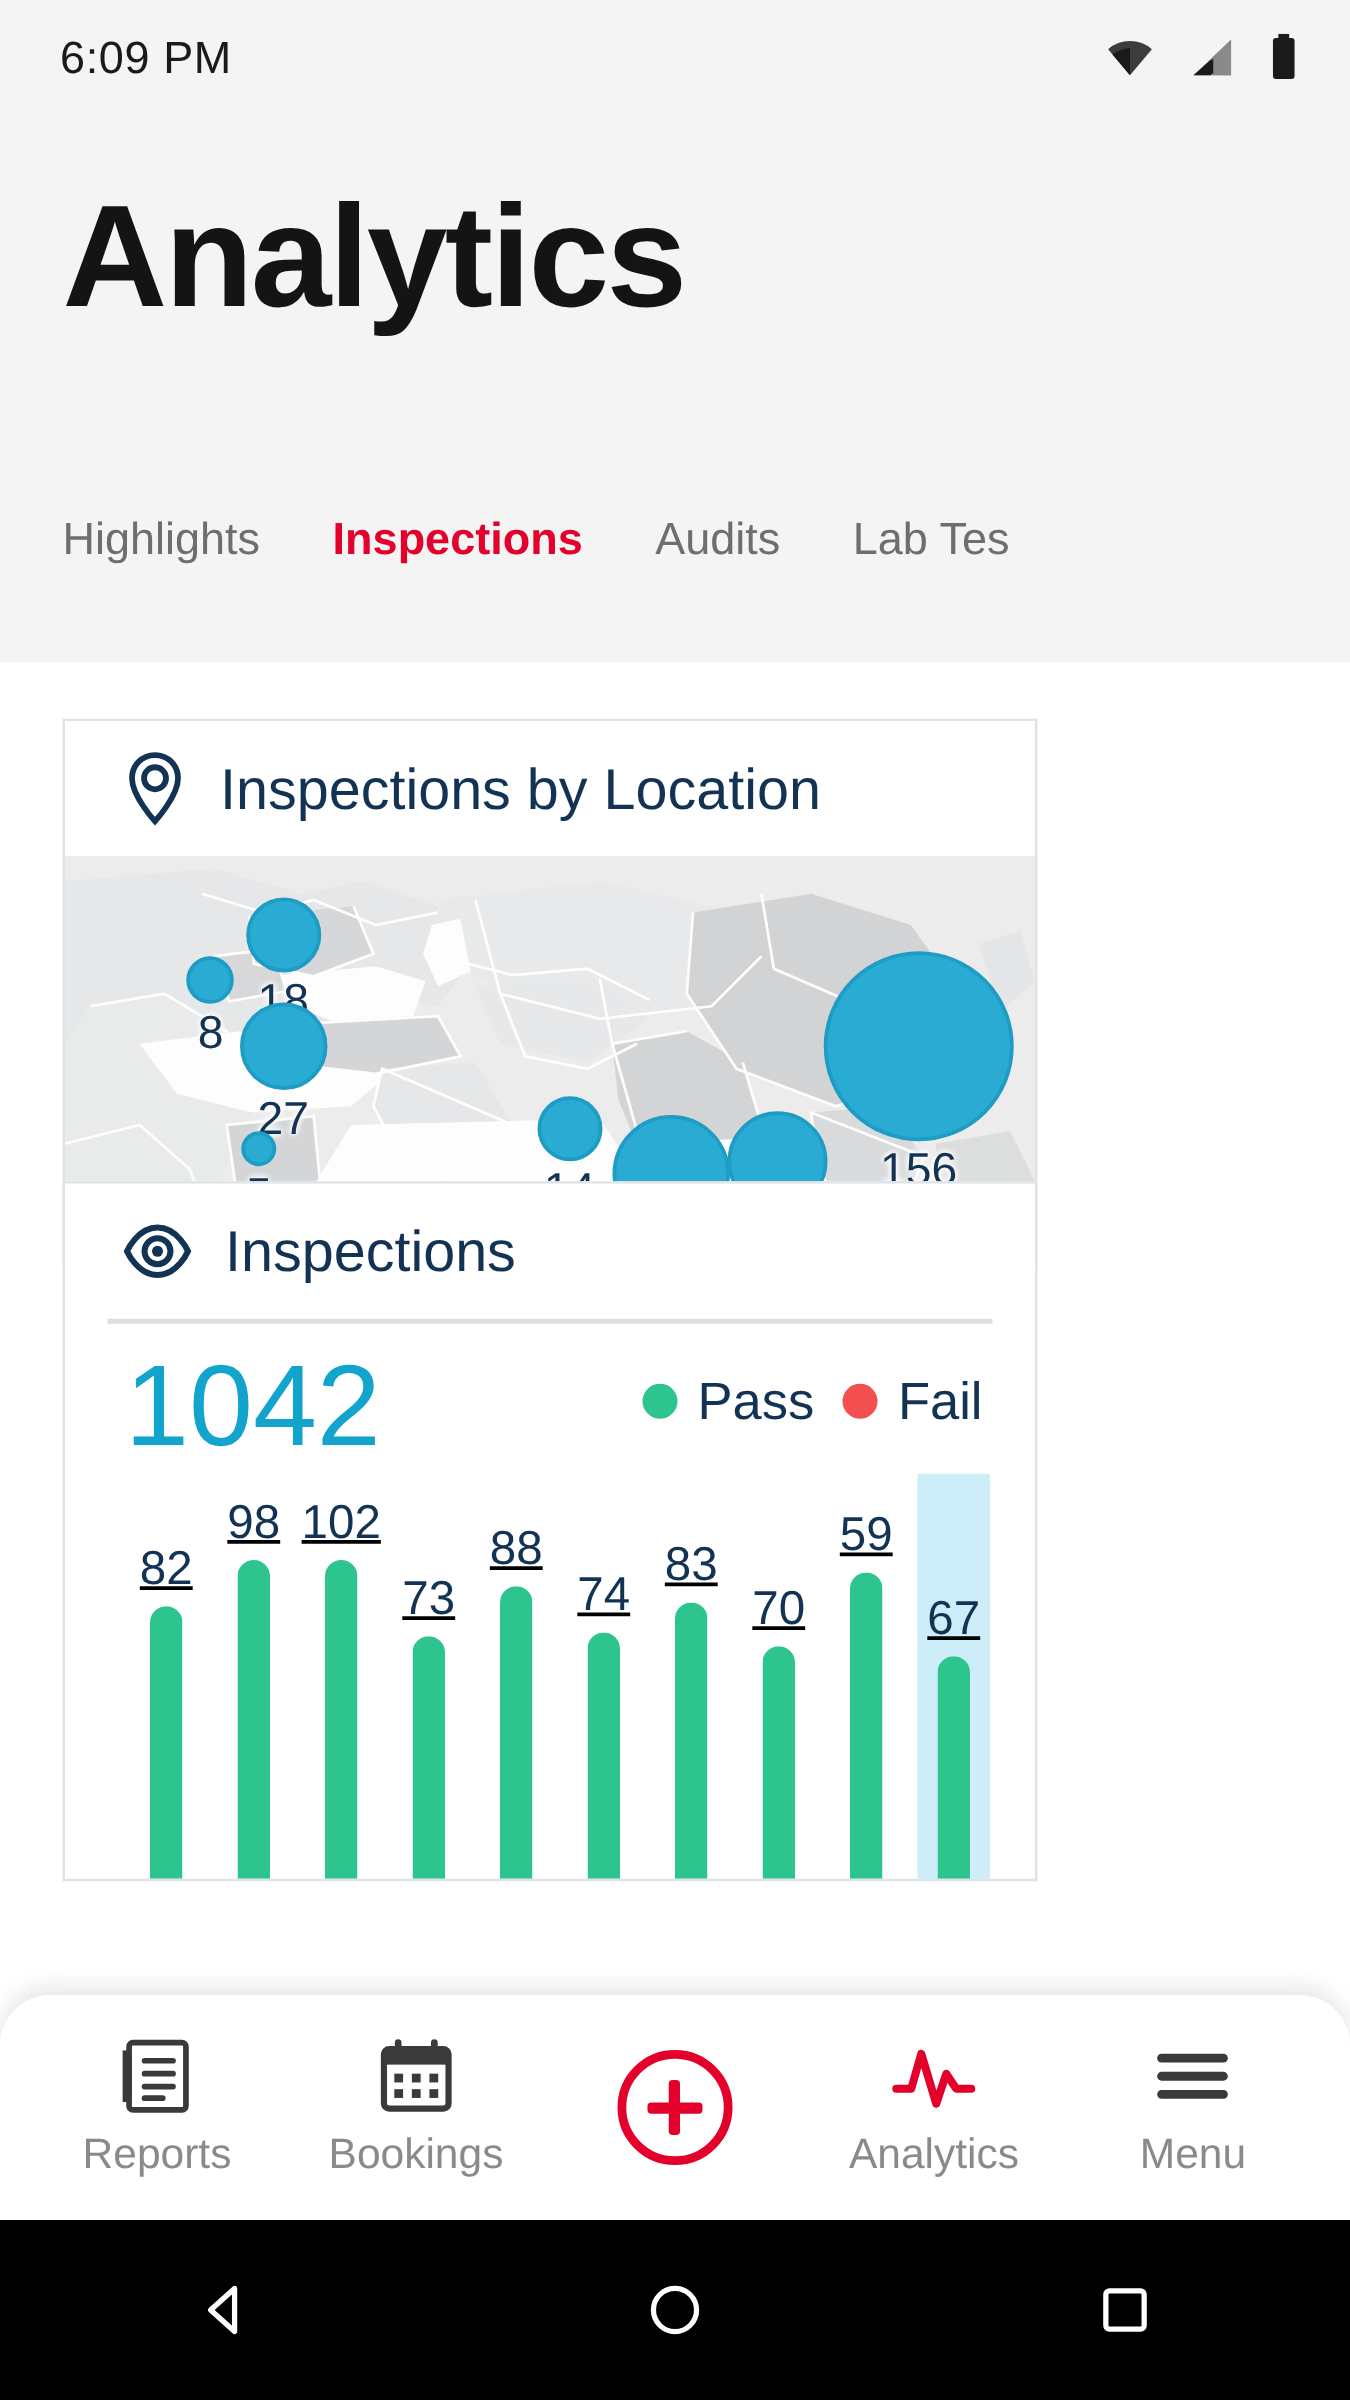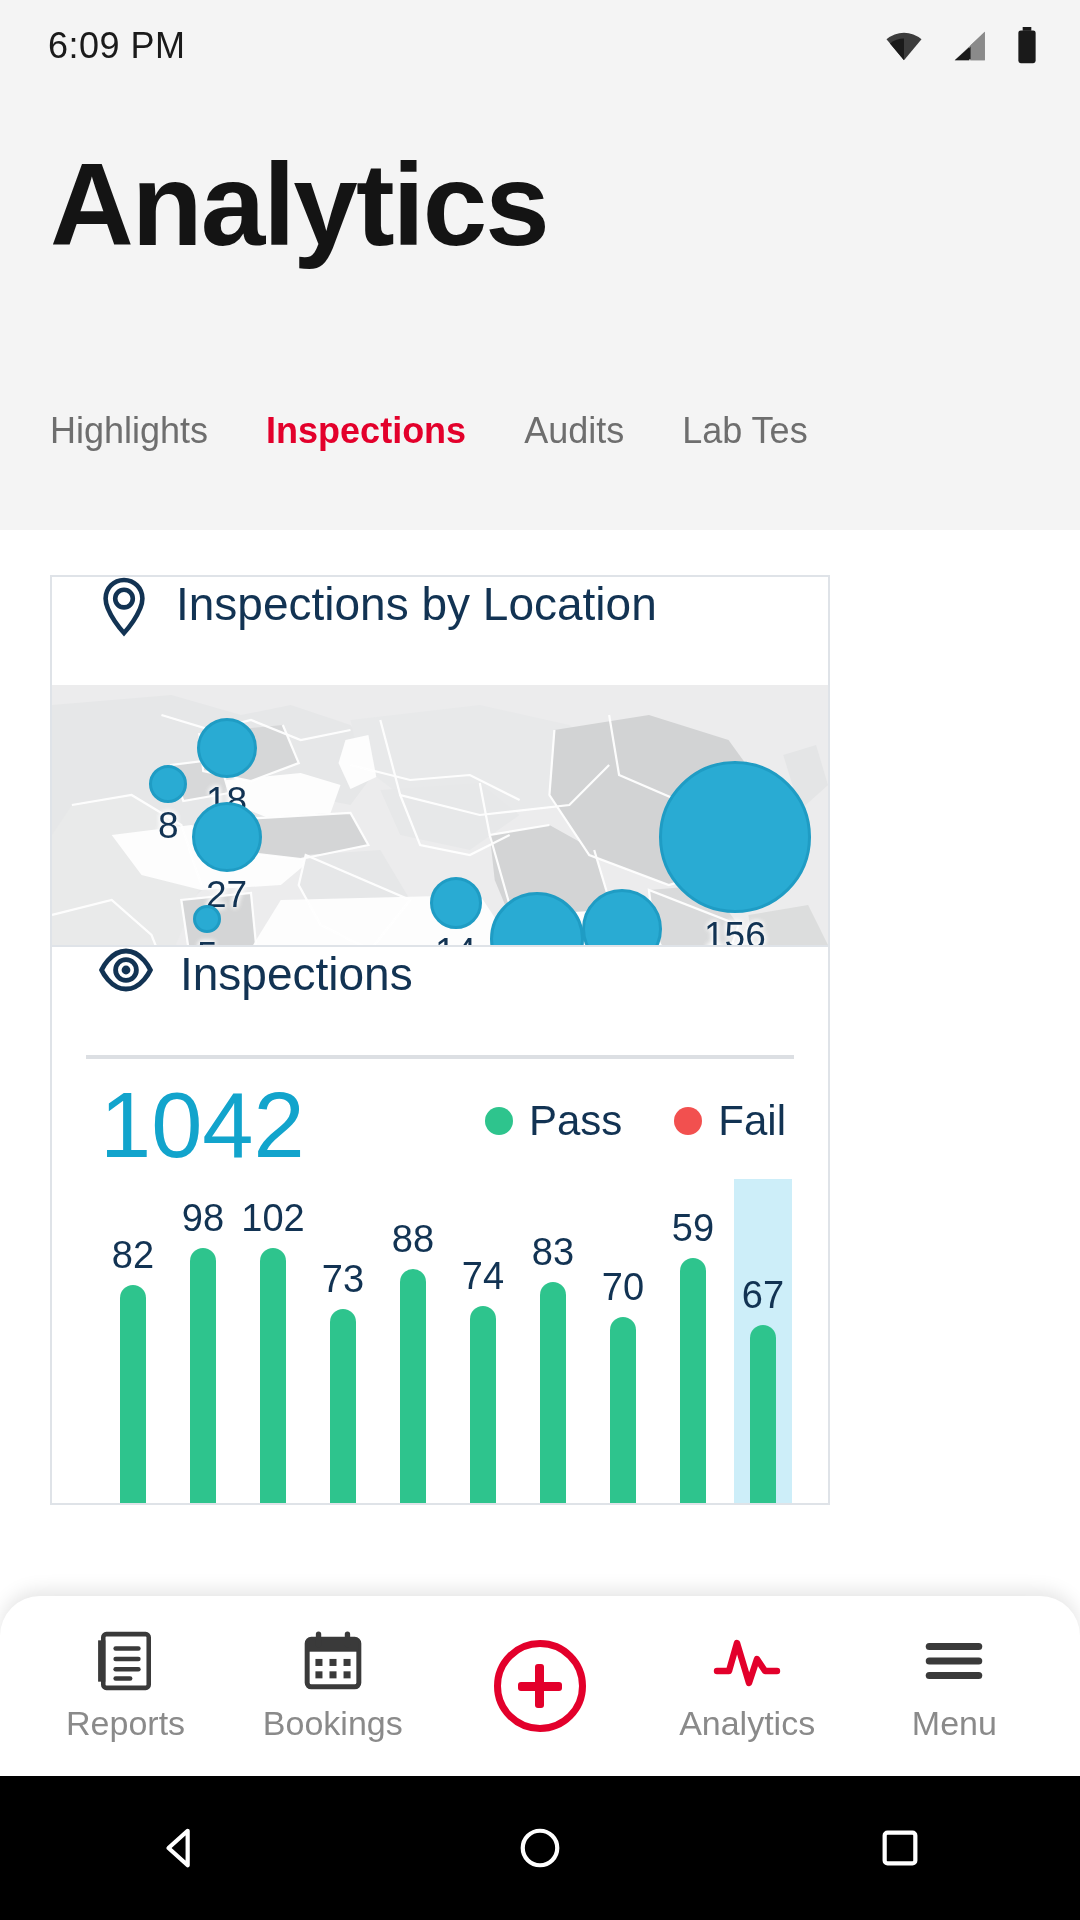--- a/index.html
+++ b/index.html
@@ -45,21 +45,21 @@
 
   .card {
     position:absolute; left:50px; width:780px;
     background:#ffffff;
     border:2px solid #dfe3e8;
   }
   #map-card { top:45px; height:440px; }
   #insp-card { top:415px; height:560px; }
 
   .card-head {
-    height:108px; display:flex; align-items:flex-start; gap:26px;
+    height:108px; display:flex; align-items:center; gap:26px;
     padding-left:46px; background:#ffffff;
   }
   .card-title { font-size:46px; color:#123353; }
   .hrule { height:4px; background:#dcdfe3; margin:0 34px; }
 
   
   .map-wrap {
     position:relative; width:100%; height:330px; overflow:hidden;
     background:#eceded;
   }
@@ -76,29 +76,29 @@
   }
 
   
   .stat-row { position:relative; height:120px; margin-top:20px; }
   .big-number {
     position:absolute; left:48px; top:0;
     font-size:92px; font-weight:normal; color:#12a4cc; line-height:1;
   }
   .legend {
     position:absolute; right:42px; top:18px;
-    display:flex; align-items:flex-end; gap:52px;
+    display:flex; align-items:flex-end; gap:23px;
   }
   .legend-item { display:flex; align-items:center; gap:16px; }
   .legend-dot { width:28px; height:28px; border-radius:50%; }
   .legend-text { font-size:42px; color:#123353; }
 
   .bars {
     position:absolute; left:46px; right:30px; bottom:0; top:250px;
-    display:flex; align-items:flex-end; justify-content:space-between;
+    display:flex; align-items:flex-end; justify-content:space-between;text-decoration:underline;
   }
   .bar-col {
     position:relative; flex:1 1 0; height:100%;
     display:flex; flex-direction:column; align-items:center; justify-content:flex-end;
   }
   .bar-col.highlight::before {
     content:""; position:absolute; left:6px; right:6px; top:-18px; bottom:0;
     background:#cdeef9;
   }
   .bar-value {

